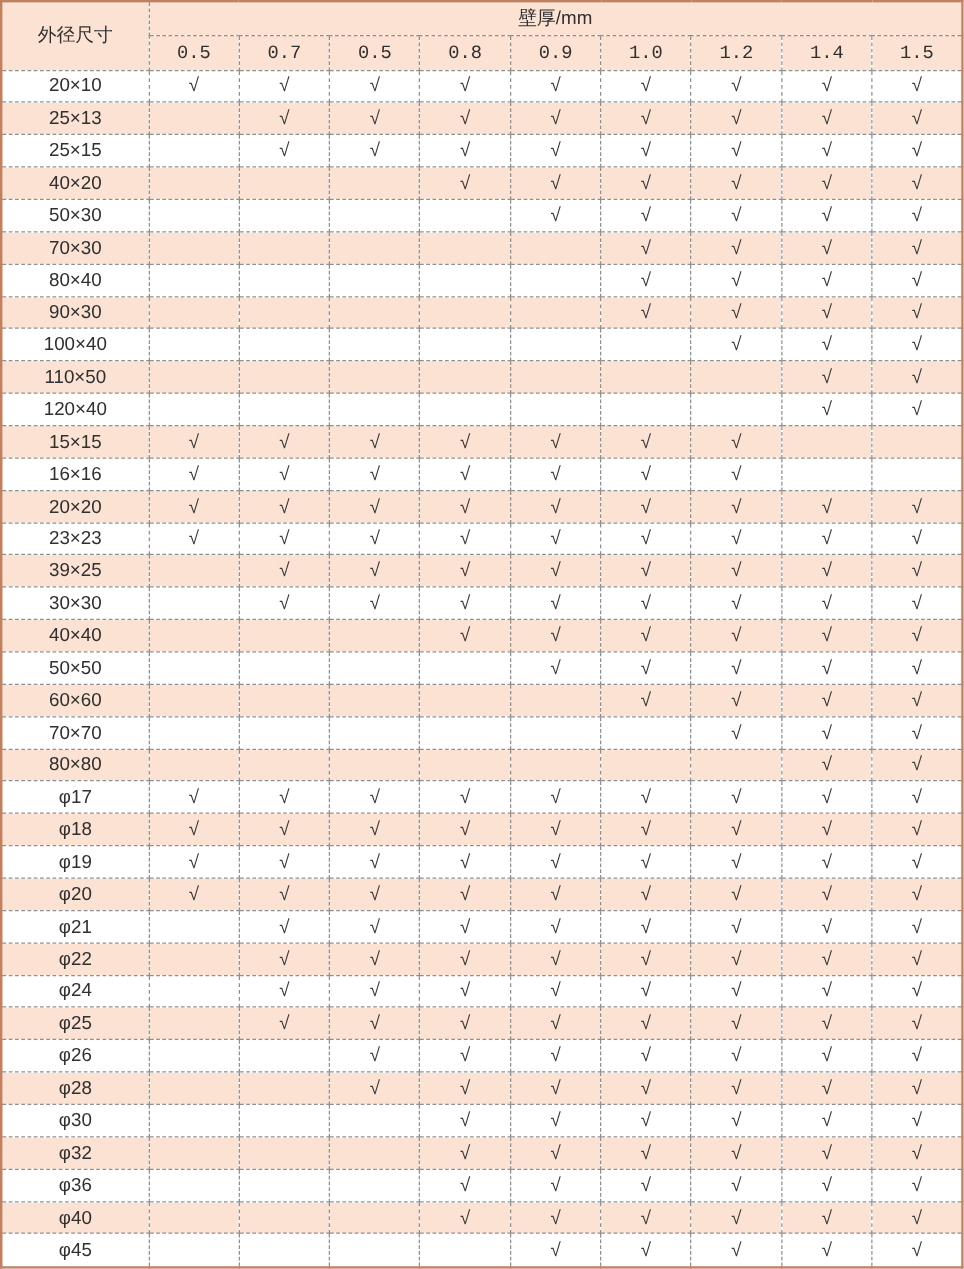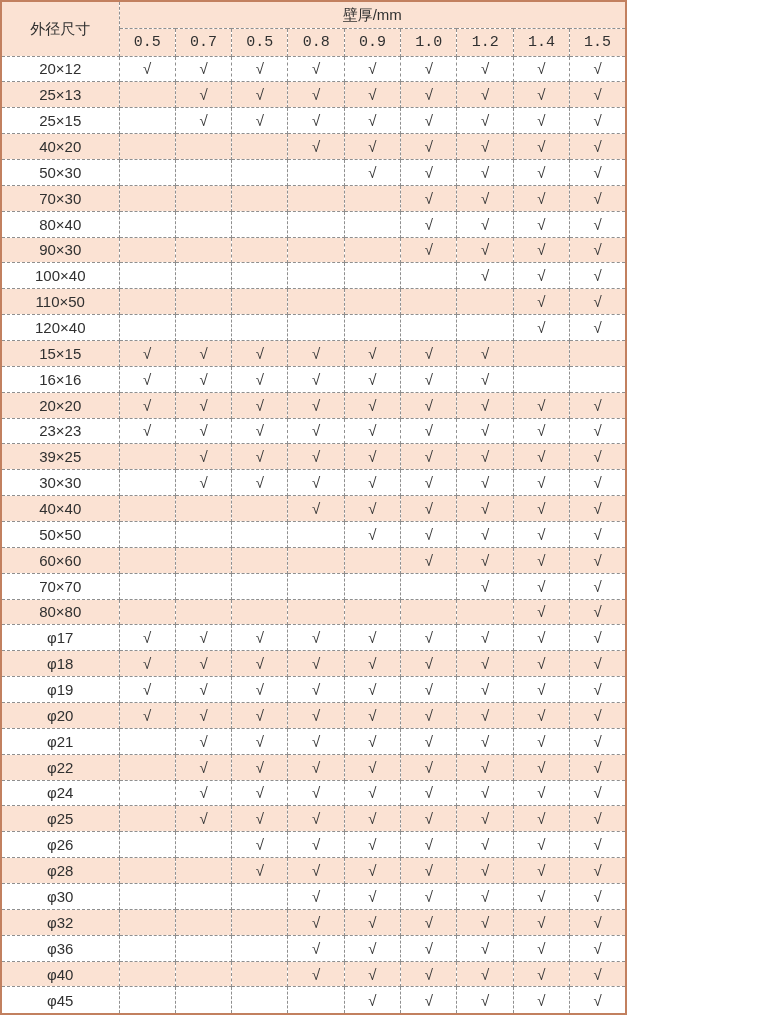--- a/index.html
+++ b/index.html
@@ -3,21 +3,21 @@
 <meta charset="utf-8">
 <style>
   html, body {
     margin: 0;
     padding: 0;
     background: #ffffff;
   }
   table.spec-table {
     border-collapse: collapse;
     table-layout: fixed;
-    width: 627px;
+    width: 771px;
     height: 1015px;
     font-family: "Liberation Sans", "DejaVu Sans", sans-serif;
     color: #303030;
     border: 2px solid #c2805f;
   }
   table.spec-table th,
   table.spec-table td {
     border: 1px dashed #8f8f8f;
     text-align: center;
     vertical-align: middle;
@@ -65,21 +65,21 @@
         <th>0.9</th>
         <th>1.0</th>
         <th>1.2</th>
         <th>1.4</th>
         <th>1.5</th>
       </tr>
   </thead>
   <tbody>
 
   <tr>
-        <td>20×12</td>
+        <td>20×10</td>
         <td class="check">√</td>
         <td class="check">√</td>
         <td class="check">√</td>
         <td class="check">√</td>
         <td class="check">√</td>
         <td class="check">√</td>
         <td class="check">√</td>
         <td class="check">√</td>
         <td class="check">√</td>
       </tr>

